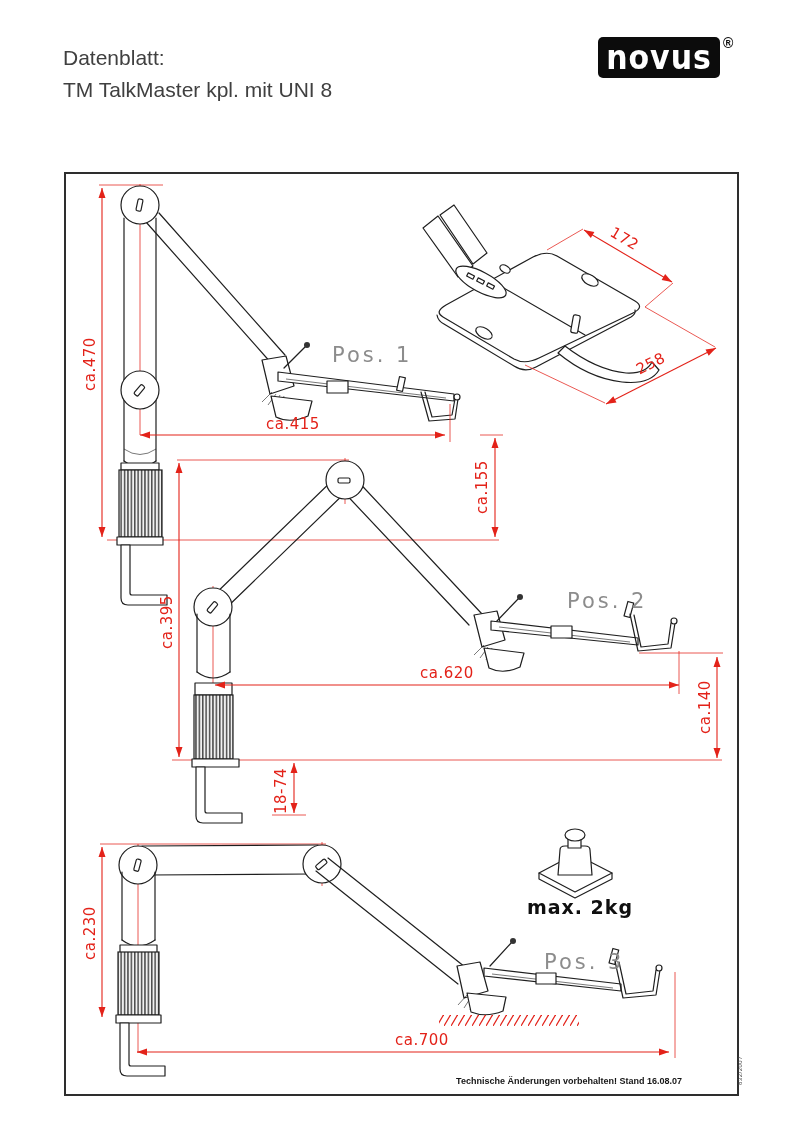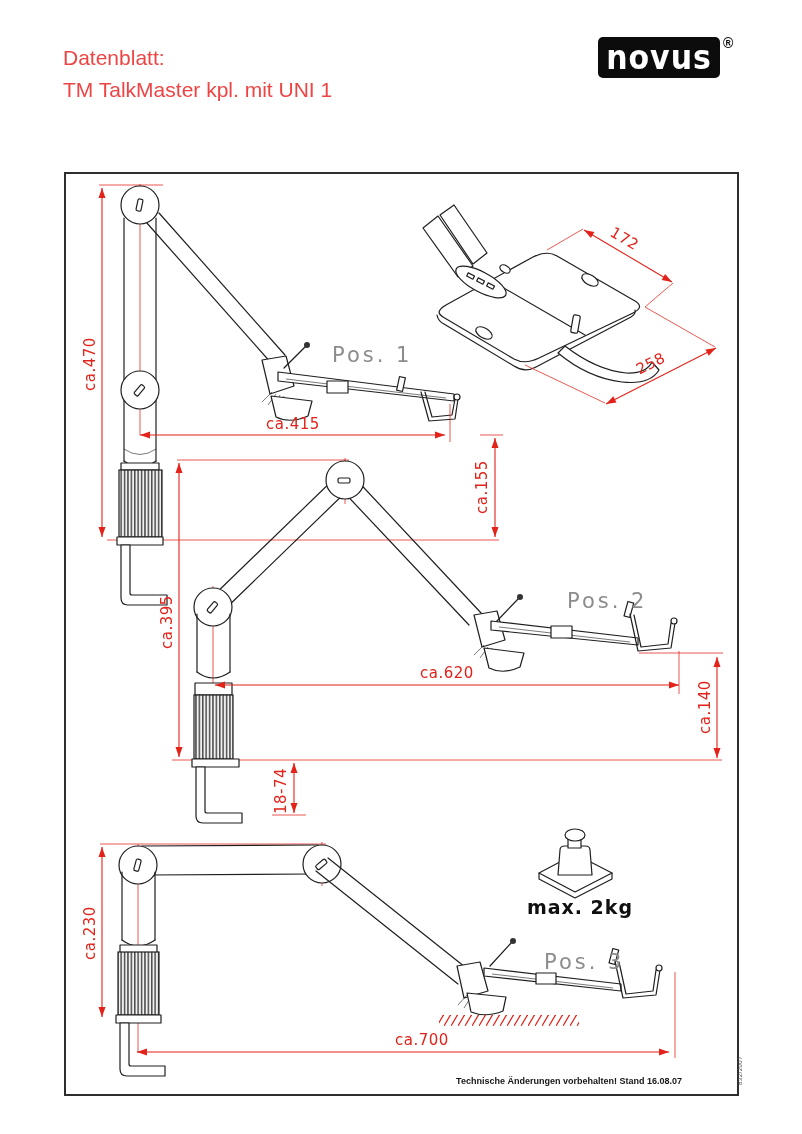--- a/index.html
+++ b/index.html
@@ -1,18 +1,18 @@
 <!DOCTYPE html>
 <html><head>
 <meta charset="utf-8">
 <style>
   html,body{margin:0;padding:0;background:#fff;}
   body{width:802px;height:1134px;position:relative;overflow:hidden;
        font-family:"Liberation Sans",sans-serif;color:#111;}
-  .header{position:absolute;left:63px;top:42px;font-size:21px;line-height:32px;color:#ef4444;}
+  .header{position:absolute;left:63px;top:42px;font-size:21px;line-height:32px;color:#404040;}
   .logo-box{position:absolute;left:598px;top:37px;width:122px;height:41px;background:#0c0c0c;
             border-radius:5px;display:flex;align-items:center;justify-content:center;}
   .logo-text{color:#fff;font-weight:bold;font-size:30px;letter-spacing:1px;
              font-family:"DejaVu Sans",sans-serif;transform:scaleY(1.12);}
   .logo-reg{position:absolute;left:723px;top:35px;font-size:14px;font-weight:bold;color:#0c0c0c;}
   .frame{position:absolute;left:64px;top:172px;width:671px;height:920px;border:2px solid #2e2e2e;}
   .docnum{position:absolute;left:737px;top:1056px;font-size:6px;color:#444;
           writing-mode:vertical-rl;transform:rotate(180deg);letter-spacing:0.5px;}
   svg{display:block;}
   
@@ -24,21 +24,21 @@
   .dimtxt{fill:#e32219;font-size:15px;font-family:"DejaVu Sans",sans-serif;letter-spacing:0.5px;}
   .postxt{fill:#8c8c8c;font-size:21px;font-family:"DejaVu Sans",sans-serif;letter-spacing:3px;}
   .loadtxt{fill:#0f0f0f;font-size:19px;font-weight:bold;font-family:"DejaVu Sans",sans-serif;letter-spacing:1px;}
   .notetxt{fill:#161616;font-size:9px;font-weight:bold;font-family:"Liberation Sans",sans-serif;}
 </style>
 </head>
 <body>
 
 <div class="header">
   <div>Datenblatt:</div>
-  <div>TM TalkMaster kpl. mit UNI 1</div>
+  <div>TM TalkMaster kpl. mit UNI 8</div>
 </div>
 
 <div class="logo-box">
   <span class="logo-text">novus</span>
 </div>
 <span class="logo-reg">®</span>
 
 <div class="frame">
 <svg width="671" height="920" viewBox="0 0 671 920">
   <defs>

